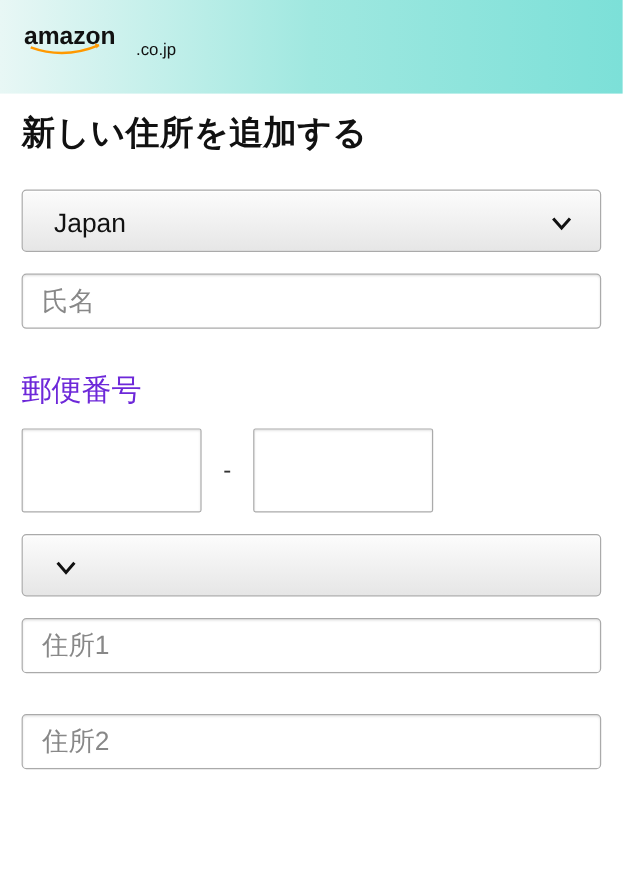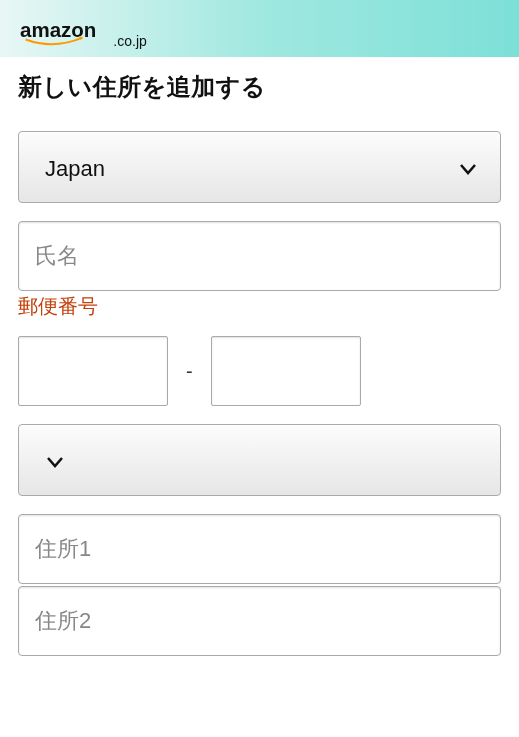--- a/index.html
+++ b/index.html
@@ -8,81 +8,81 @@
       box-sizing: border-box;
     }
     body {
       font-family: "Hiragino Kaku Gothic ProN", "Hiragino Sans", Meiryo, Arial, sans-serif;
       background: #fff;
       width: 519px;
     }
     .header {
       background: linear-gradient(90deg, #e8f7f5 0%, #a0e8e0 50%, #7ce0d8 100%);
       padding: 18px 20px 24px 20px;
-      height: 57px;
+      height: 78px;
     }
     .logo-wrap {
       display: flex;
       align-items: baseline;
       gap: 2px;
     }
     .amazon-logo {
       height: 28px;
     }
     .logo-suffix {
       font-size: 14px;
       color: #111;
       font-weight: 400;
       margin-left: -2px;
       text-align: right;
     }
     .main {
       padding: 14px 18px 20px 18px;
     }
     .page-title {
-      font-size: 24px;
+      font-size: 28px;
       font-weight: 700;
       color: #111;
       letter-spacing: 0.5px;
       margin-bottom: 28px;
     }
     .select-box {
       width: 100%;
-      height: 72px;
+      height: 52px;
       border: 1px solid #aaa;
       border-radius: 4px;
       background: linear-gradient(#fcfcfc, #e6e6e6);
       display: flex;
       align-items: center;
       padding: 4px 22px 0 26px;
       justify-content: space-between;
       cursor: pointer;
       font-size: 22px;
       color: #111;
       margin-bottom: 18px;
       box-shadow: inset 0 1px 0 #fff;
     }
     .text-input {
       width: 100%;
-      height: 70px;
+      height: 46px;
       border: 1px solid #aaa;
       border-radius: 4px;
       padding: 0 16px;
       font-size: 22px;
       color: #111;
       background: #fff;
       box-shadow: inset 0 1px 2px rgba(0,0,0,0.12);
-      margin-bottom: 2px;
+      margin-bottom: 34px;
     }
     .text-input::placeholder {
       color: #888;
     }
     .field-label {
-      font-size: 20px;
-      color: #c2410c;
+      font-size: 25px;
+      color: #6d28d9;
       margin-bottom: 16px;
       display: block;
     }
     .postal-row {
       display: flex;
       align-items: center;
       gap: 18px;
       margin-bottom: 18px;
     }
     .postal-input {

